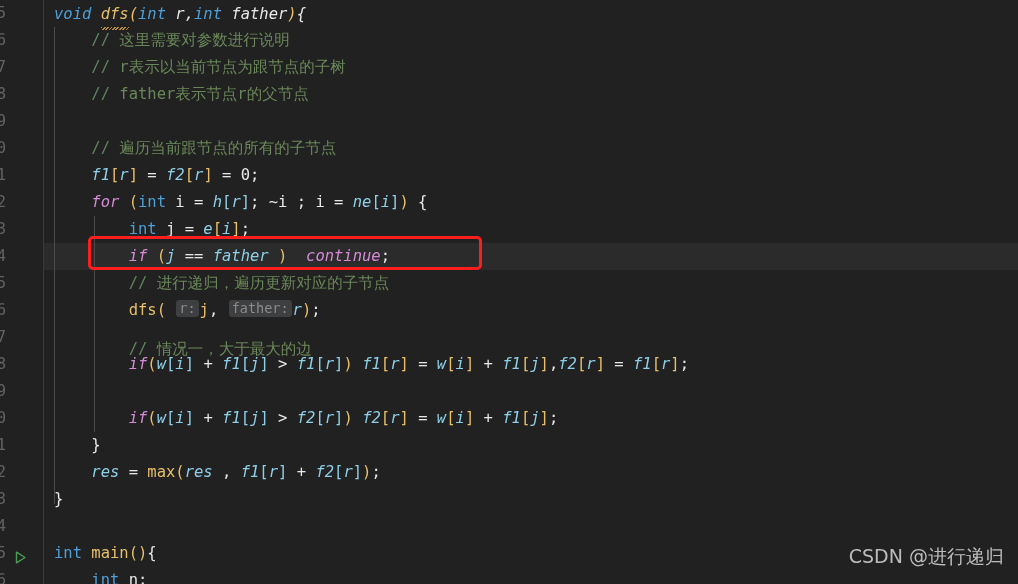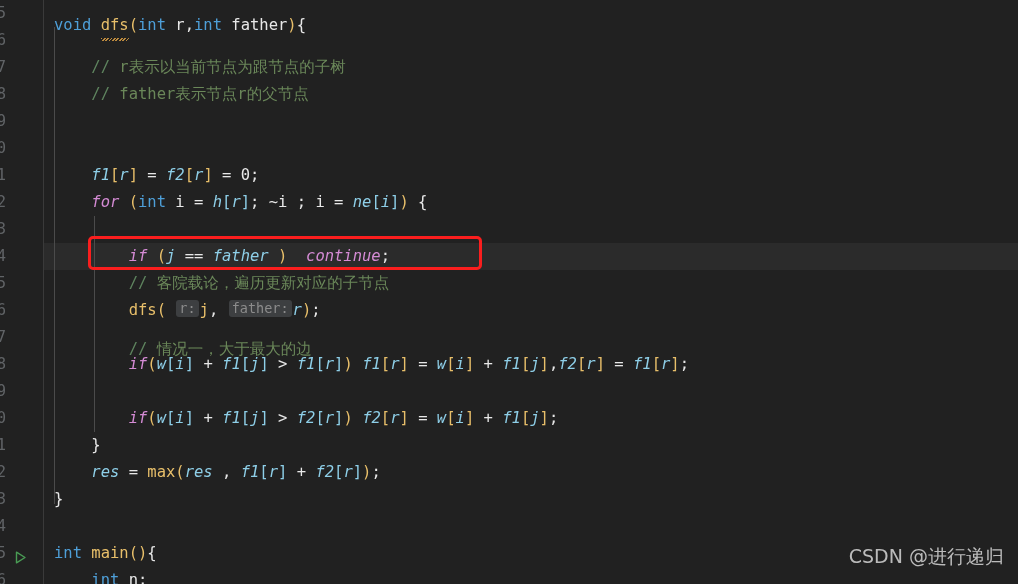--- a/index.html
+++ b/index.html
@@ -168,28 +168,31 @@
 </head>
 <body>
 
 <div id="editor" style="background: rgb(33, 33, 33);">
 
   <div id="current-line-layer">
       <div class="current-line" style="top: 243px;"></div>
     </div>
 
   <div class="code-area" id="code-area">
-      <div class="code-row" style="top: 12px;"><span class="code-text"><span class="type">void</span><span class="punct"> </span><span class="fn squiggle">dfs</span><span class="brk-y">(</span><span class="type">int</span><span class="punct"> r,</span><span class="type">int</span><span class="punct"> father</span><span class="brk-y">)</span><span class="punct">{</span></span></div>
+      <div class="code-row" style="top: 1px; font-style: italic;"><span class="code-text"><span class="type">void</span><span class="punct"> </span><span class="fn squiggle">dfs</span><span class="brk-y">(</span><span class="type">int</span><span class="punct"> r,</span><span class="type">int</span><span class="punct"> father</span><span class="brk-y">)</span><span class="punct">{</span></span></div>
+      <div class="code-row" style="top: 27px;"><span class="code-text"><span class="cmt">    // </span><span class="cmt-cjk">这里需要对参数进行说明</span></span></div>
       <div class="code-row" style="top: 54px;"><span class="code-text"><span class="cmt">    // </span><span class="cmt-cjk">r表示以当前节点为跟节点的子树</span></span></div>
       <div class="code-row" style="top: 81px;"><span class="code-text"><span class="cmt">    // </span><span class="cmt-cjk">father表示节点r的父节点</span></span></div>
       <div class="code-row" style="top: 108px;"><span class="code-text"></span></div>
+      <div class="code-row" style="top: 135px;"><span class="code-text"><span class="cmt">    // </span><span class="cmt-cjk">遍历当前跟节点的所有的子节点</span></span></div>
       <div class="code-row" style="top: 162px;"><span class="code-text"><span class="punct">    </span><span class="ident">f1</span><span class="brk-y">[</span><span class="ident">r</span><span class="brk-y">]</span><span class="punct"> = </span><span class="ident">f2</span><span class="brk-y">[</span><span class="ident">r</span><span class="brk-y">]</span><span class="punct"> = </span><span class="num">0</span><span class="punct">;</span></span></div>
       <div class="code-row" style="top: 189px;"><span class="code-text"><span class="punct">    </span><span class="ctl">for</span><span class="punct"> </span><span class="brk-y">(</span><span class="type">int</span><span class="punct"> i = </span><span class="ident">h</span><span class="brk-c">[</span><span class="ident">r</span><span class="brk-c">]</span><span class="punct">; ~i ; i = </span><span class="ident">ne</span><span class="brk-c">[</span><span class="ident">i</span><span class="brk-c">]</span><span class="brk-y">)</span><span class="punct"> {</span></span></div>
+      <div class="code-row" style="top: 216px;"><span class="code-text"><span class="punct">        </span><span class="type">int</span><span class="punct"> j = </span><span class="ident">e</span><span class="brk-y">[</span><span class="ident">i</span><span class="brk-y">]</span><span class="punct">;</span></span></div>
       <div class="code-row" style="top: 243px;"><span class="code-text"><span class="punct">        </span><span class="ctl">if</span><span class="punct"> </span><span class="brk-y">(</span><span class="ident">j</span><span class="punct"> == </span><span class="ident">father</span><span class="punct"> </span><span class="brk-y">)</span><span class="punct">  </span><span class="ctl">continue</span><span class="punct">;</span></span></div>
-      <div class="code-row" style="top: 270px;"><span class="code-text"><span class="cmt">        // </span><span class="cmt-cjk">客院载论，遍历更新对应的子节点</span></span></div>
+      <div class="code-row" style="top: 270px;"><span class="code-text"><span class="cmt">        // </span><span class="cmt-cjk">进行递归，遍历更新对应的子节点</span></span></div>
       <div class="code-row" style="top: 297px;"><span class="code-text"><span class="punct">        </span><span class="fn">dfs</span><span class="brk-y">(</span><span class="punct"> </span><span class="param-hint">r:</span><span class="fn">j</span><span class="punct">, </span><span class="param-hint">father:</span><span class="ident">r</span><span class="brk-y">)</span><span class="punct">;</span></span></div>
       <div class="code-row" style="top: 336px;"><span class="code-text"><span class="cmt">        // </span><span class="cmt-cjk">情况一，大于最大的边</span></span></div>
       <div class="code-row" style="top: 351px;"><span class="code-text"><span class="punct">        </span><span class="ctl">if</span><span class="brk-y">(</span><span class="ident">w</span><span class="brk-c">[</span><span class="ident">i</span><span class="brk-c">]</span><span class="punct"> + </span><span class="ident">f1</span><span class="brk-c">[</span><span class="ident">j</span><span class="brk-c">]</span><span class="punct"> &gt; </span><span class="ident">f1</span><span class="brk-c">[</span><span class="ident">r</span><span class="brk-c">]</span><span class="brk-y">)</span><span class="punct"> </span><span class="ident">f1</span><span class="brk-y">[</span><span class="ident">r</span><span class="brk-y">]</span><span class="punct"> = </span><span class="ident">w</span><span class="brk-y">[</span><span class="ident">i</span><span class="brk-y">]</span><span class="punct"> + </span><span class="ident">f1</span><span class="brk-y">[</span><span class="ident">j</span><span class="brk-y">]</span><span class="punct">,</span><span class="ident">f2</span><span class="brk-y">[</span><span class="ident">r</span><span class="brk-y">]</span><span class="punct"> = </span><span class="ident">f1</span><span class="brk-y">[</span><span class="ident">r</span><span class="brk-y">]</span><span class="punct">;</span></span></div>
       <div class="code-row" style="top: 405px;"><span class="code-text"><span class="punct">        </span><span class="ctl">if</span><span class="brk-y">(</span><span class="ident">w</span><span class="brk-c">[</span><span class="ident">i</span><span class="brk-c">]</span><span class="punct"> + </span><span class="ident">f1</span><span class="brk-c">[</span><span class="ident">j</span><span class="brk-c">]</span><span class="punct"> &gt; </span><span class="ident">f2</span><span class="brk-c">[</span><span class="ident">r</span><span class="brk-c">]</span><span class="brk-y">)</span><span class="punct"> </span><span class="ident">f2</span><span class="brk-y">[</span><span class="ident">r</span><span class="brk-y">]</span><span class="punct"> = </span><span class="ident">w</span><span class="brk-y">[</span><span class="ident">i</span><span class="brk-y">]</span><span class="punct"> + </span><span class="ident">f1</span><span class="brk-y">[</span><span class="ident">j</span><span class="brk-y">]</span><span class="punct">;</span></span></div>
       <div class="code-row" style="top: 432px;"><span class="code-text"><span class="punct">    }</span></span></div>
       <div class="code-row" style="top: 459px;"><span class="code-text"><span class="punct">    </span><span class="ident">res</span><span class="punct"> = </span><span class="fn">max</span><span class="brk-y">(</span><span class="ident">res</span><span class="punct"> , </span><span class="ident">f1</span><span class="brk-c">[</span><span class="ident">r</span><span class="brk-c">]</span><span class="punct"> + </span><span class="ident">f2</span><span class="brk-c">[</span><span class="ident">r</span><span class="brk-c">]</span><span class="brk-y">)</span><span class="punct">;</span></span></div>
       <div class="code-row" style="top: 486px;"><span class="code-text"><span class="punct">}</span></span></div>
       <div class="code-row" style="top: 513px;"><span class="code-text"></span></div>
       <div class="code-row" style="top: 540px;"><span class="code-text"><span class="type">int</span><span class="punct"> </span><span class="fn">main</span><span class="brk-y">()</span><span class="punct">{</span></span></div>
       <div class="code-row" style="top: 567px;"><span class="code-text"><span class="punct">    </span><span class="type">int</span><span class="punct"> n;</span></span></div>

